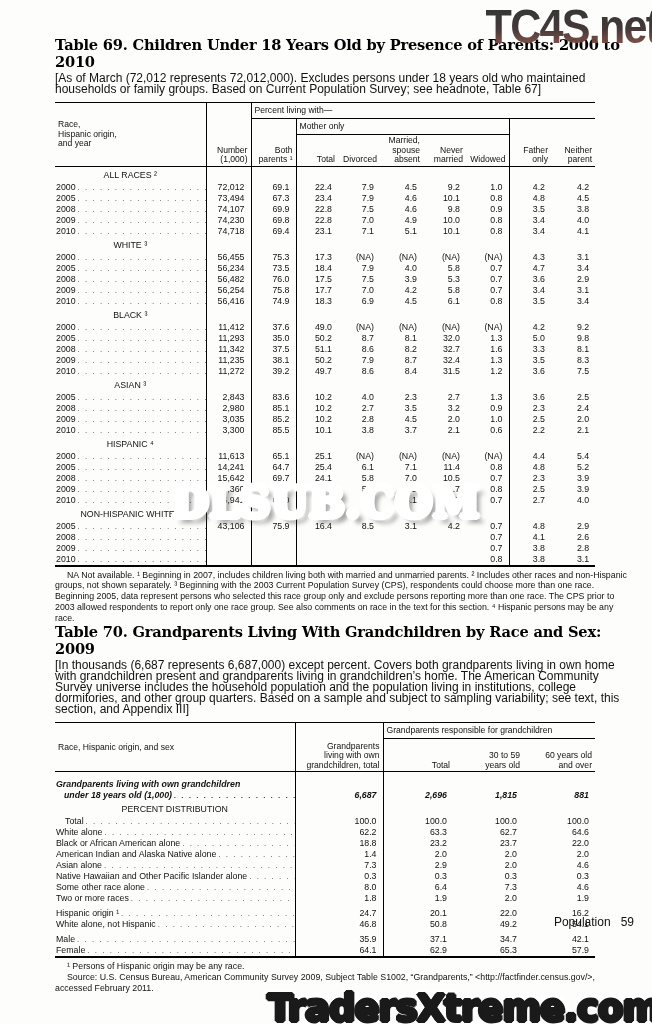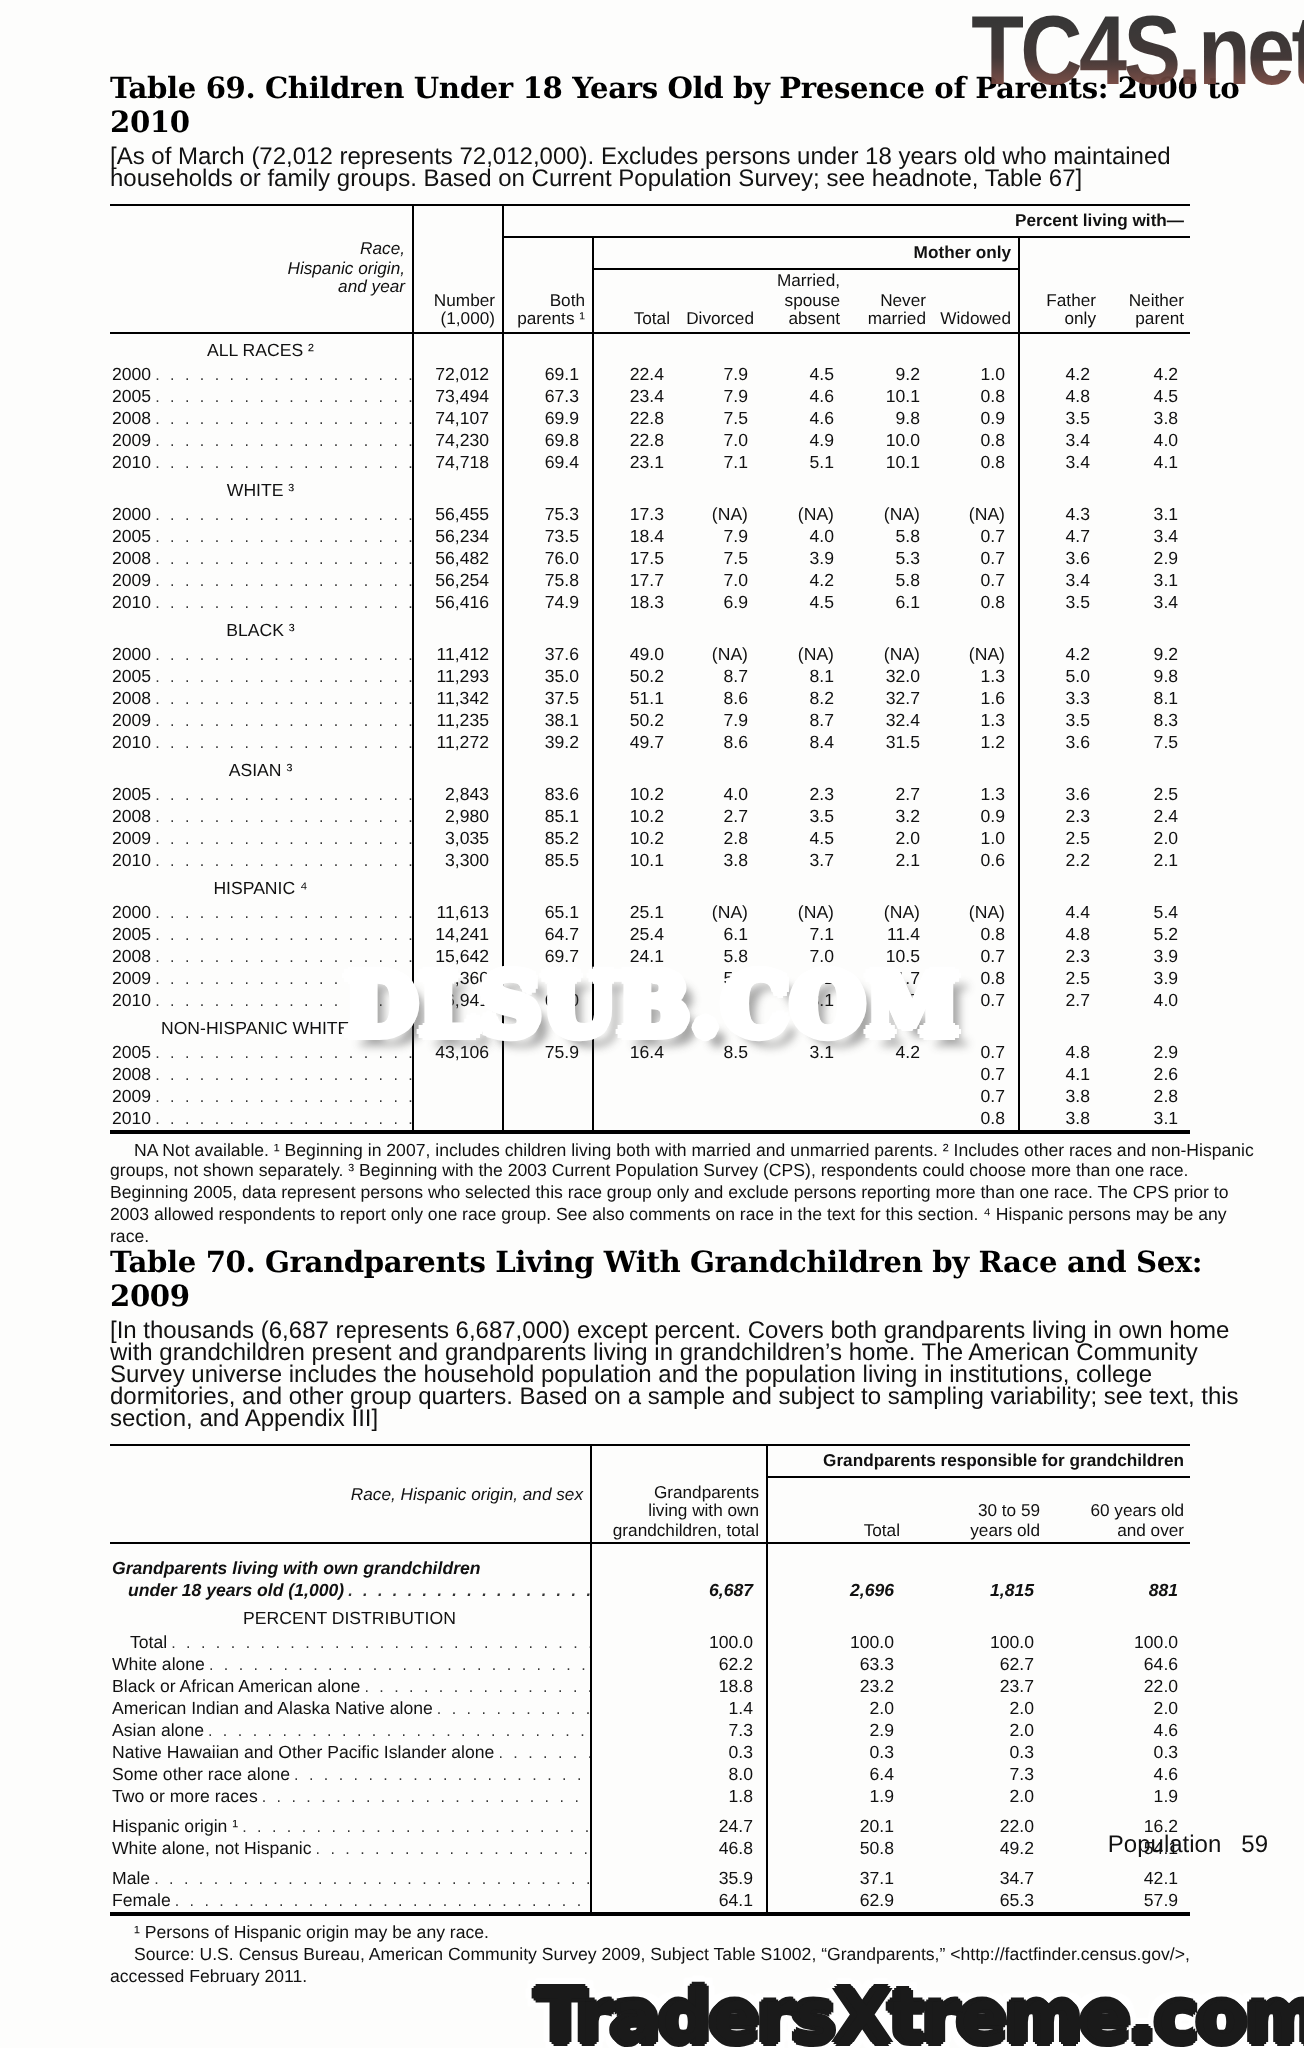--- a/index.html
+++ b/index.html
@@ -9,24 +9,24 @@
 
   .tbl-title{font-family:"DejaVu Serif",serif;font-weight:bold;font-size:14.6px;
              letter-spacing:-0.2px;color:#000;margin:0 0 3px 0;}
   .tbl-note{font-size:12px;line-height:11px;color:#111;margin:0 0 7px 0;width:575px;}
 
   table{border-collapse:collapse;table-layout:fixed;width:540px;
         border-top:1px solid #000;border-bottom:2px solid #000;}
   thead{border-bottom:1.6px solid #000;}
   th{font-weight:normal;font-size:8.6px;line-height:9.5px;padding:1px 3px;color:#111;}
   th.pre{white-space:pre-line;}
-  th.spanh{text-align:right;vertical-align:middle;height:13px;font-weight:bold;}
+  th.spanh{text-align:left;vertical-align:middle;height:13px;}
   th.ub{border-bottom:1px solid #000;}
   th.colh{text-align:right;vertical-align:bottom;}
-  th.stubh{text-align:right;vertical-align:middle;font-style:italic;}
+  th.stubh{text-align:left;vertical-align:middle;}
   .bl{border-left:1px solid #000;}
   td{font-size:8.8px;line-height:11px;padding:0 0;color:#111;}
   td.n{text-align:right;padding-right:6px;white-space:nowrap;}
   td.stub{padding-left:1px;}
   .stubflex{display:flex;align-items:baseline;overflow:hidden;}
   .dots{flex:1;overflow:hidden;white-space:nowrap;color:#333;font-size:8px;letter-spacing:1.5px;padding:0 3px 0 2px;}
   tr.secrow td{height:13px;}
   td.sec{text-align:center;font-size:8.8px;padding-top:2px;}
   tr.datarow td{height:11px;}
   tr.gap td{padding-top:4px;}

